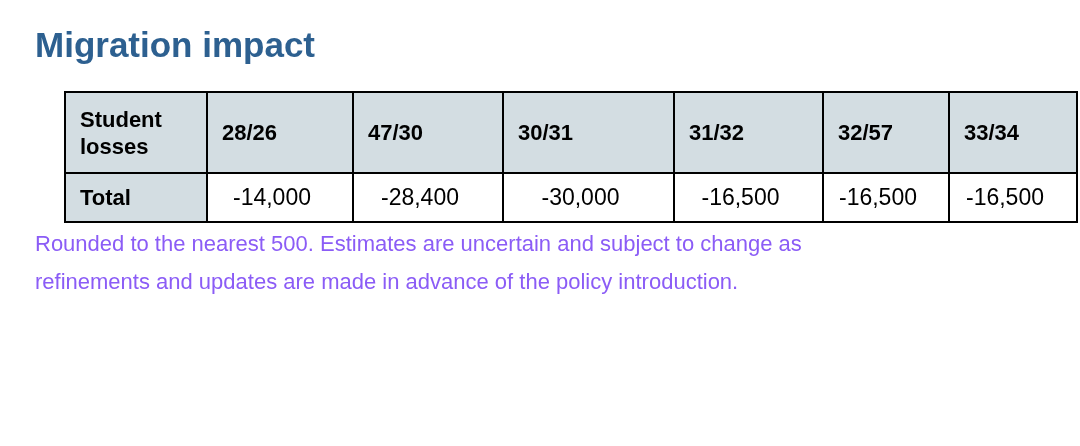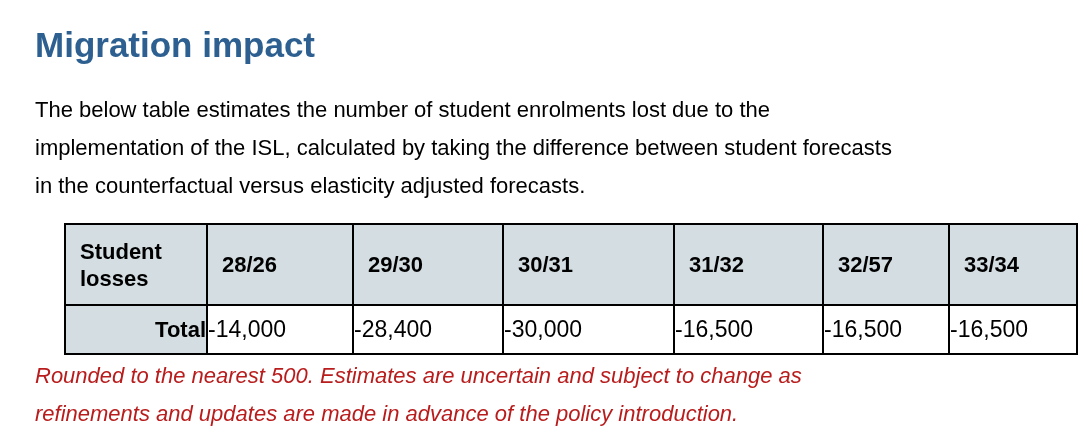--- a/index.html
+++ b/index.html
@@ -45,67 +45,63 @@
     font-weight: bold;
     text-align: left;
     height: 81px;
     padding-left: 14px;
     padding-right: 6px;
     line-height: 27px;
   }
   table.losses-table tbody th.row-label {
     background: #d3dde2;
     font-weight: bold;
-    text-align: right;
+    text-align: left;
     height: 49px;
     padding-left: 14px;
   }
   table.losses-table tbody td.value-cell {
     background: #ffffff;
-    text-align: left;
+    text-align: center;
     padding-right: 16px;
     height: 49px;
     font-size: 23px;
     font-weight: normal;
   }
   p.footnote {
     font-size: 22px;
     line-height: 38px;
-    font-style: italic;
     white-space: pre-line;
-    color: #b91c1c;
+    color: #8b5cf6;
     margin-top: 2px;
   }
 </style>
 </head>
 <body>
 
 <div class="content">
 
   <h1 class="page-title">Migration impact</h1>
 
-  <p class="intro">The below table estimates the number of student enrolments lost due to the
-implementation of the ISL, calculated by taking the difference between student forecasts
-in the counterfactual versus elasticity adjusted forecasts.</p>
 
   <table class="losses-table">
     <colgroup>
       <col style="width:142px">
       <col style="width:146px">
       <col style="width:150px">
       <col style="width:171px">
       <col style="width:149px">
       <col style="width:126px">
       <col style="width:128px">
     </colgroup>
     <thead>
       <tr>
         <th>Student losses</th>
         <th>28/26</th>
-        <th>29/30</th>
+        <th>47/30</th>
         <th>30/31</th>
         <th>31/32</th>
         <th>32/57</th>
         <th>33/34</th>
       </tr>
     </thead>
     <tbody>
       <tr>
         <th class="row-label">Total</th>
         <td class="value-cell">-14,000</td>

